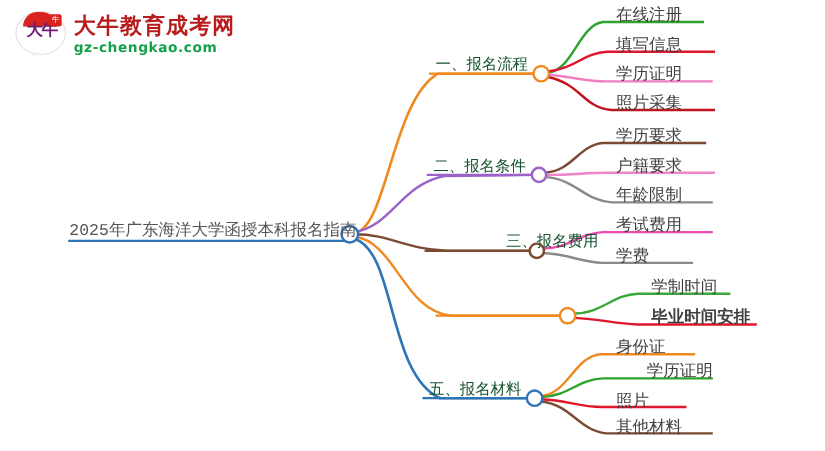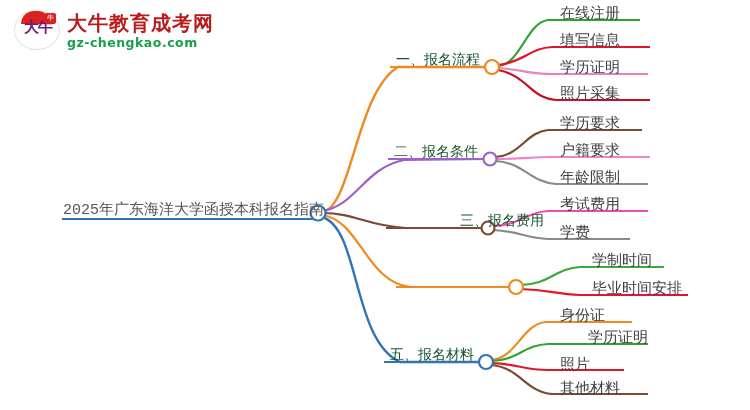--- a/index.html
+++ b/index.html
@@ -212,20 +212,20 @@
   <div class="node-label leaf-label" style="left:560px; top:86px;text-align:center;">照片采集</div>
 
   <div class="node-label leaf-label" style="left:560px; top:116px;">学历要求</div>
   <div class="node-label leaf-label" style="left:560px; top:143px;">户籍要求</div>
   <div class="node-label leaf-label" style="left:560px; top:170px;">年龄限制</div>
 
   <div class="node-label leaf-label" style="left:560px; top:197px;">考试费用</div>
   <div class="node-label leaf-label" style="left:560px; top:225px;">学费</div>
 
   <div class="node-label leaf-label" style="left:592px; top:253px;">学制时间</div>
-  <div class="node-label leaf-label" style="left:592px; top:281px;">毕业时间安排</div>
+  <div class="node-label leaf-label" style="left:592px; top:281px;font-weight:bold;">毕业时间安排</div>
 
   <div class="node-label leaf-label" style="left:560px; top:308px;">身份证</div>
   <div class="node-label leaf-label" style="left:560px; top:330px;margin-left:28px;">学历证明</div>
   <div class="node-label leaf-label" style="left:560px; top:357px;">照片</div>
   <div class="node-label leaf-label" style="left:560px; top:381px;">其他材料</div>
 
 </div>
 
 </body></html>

